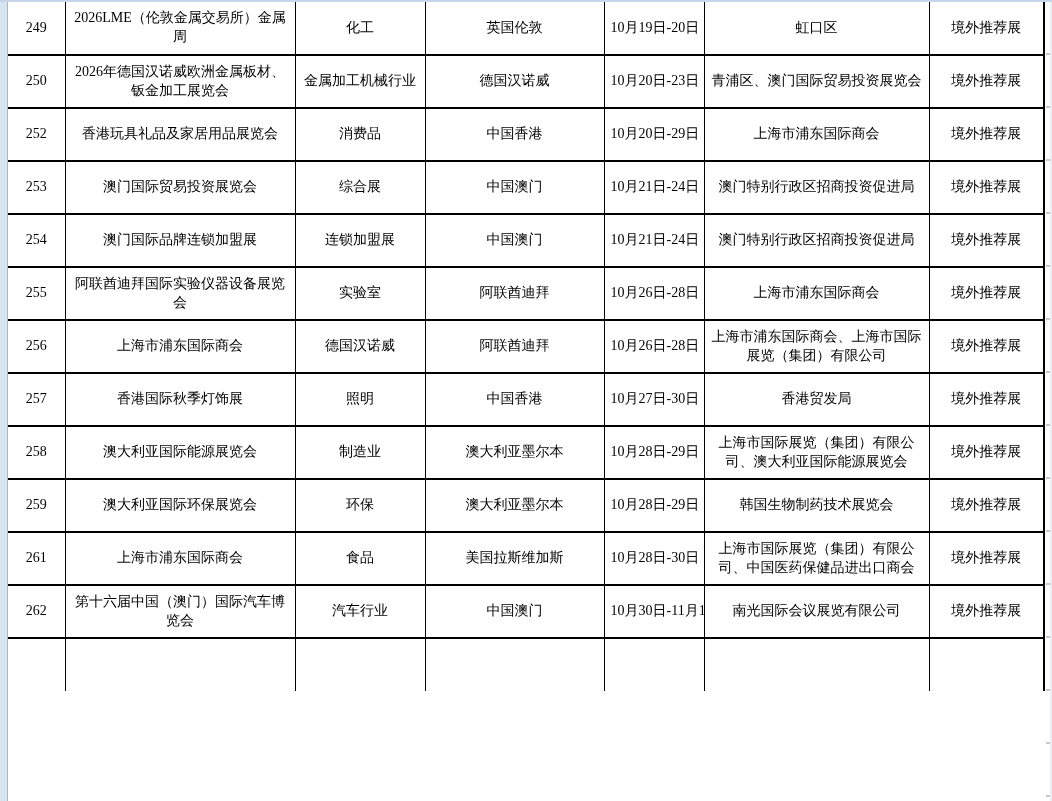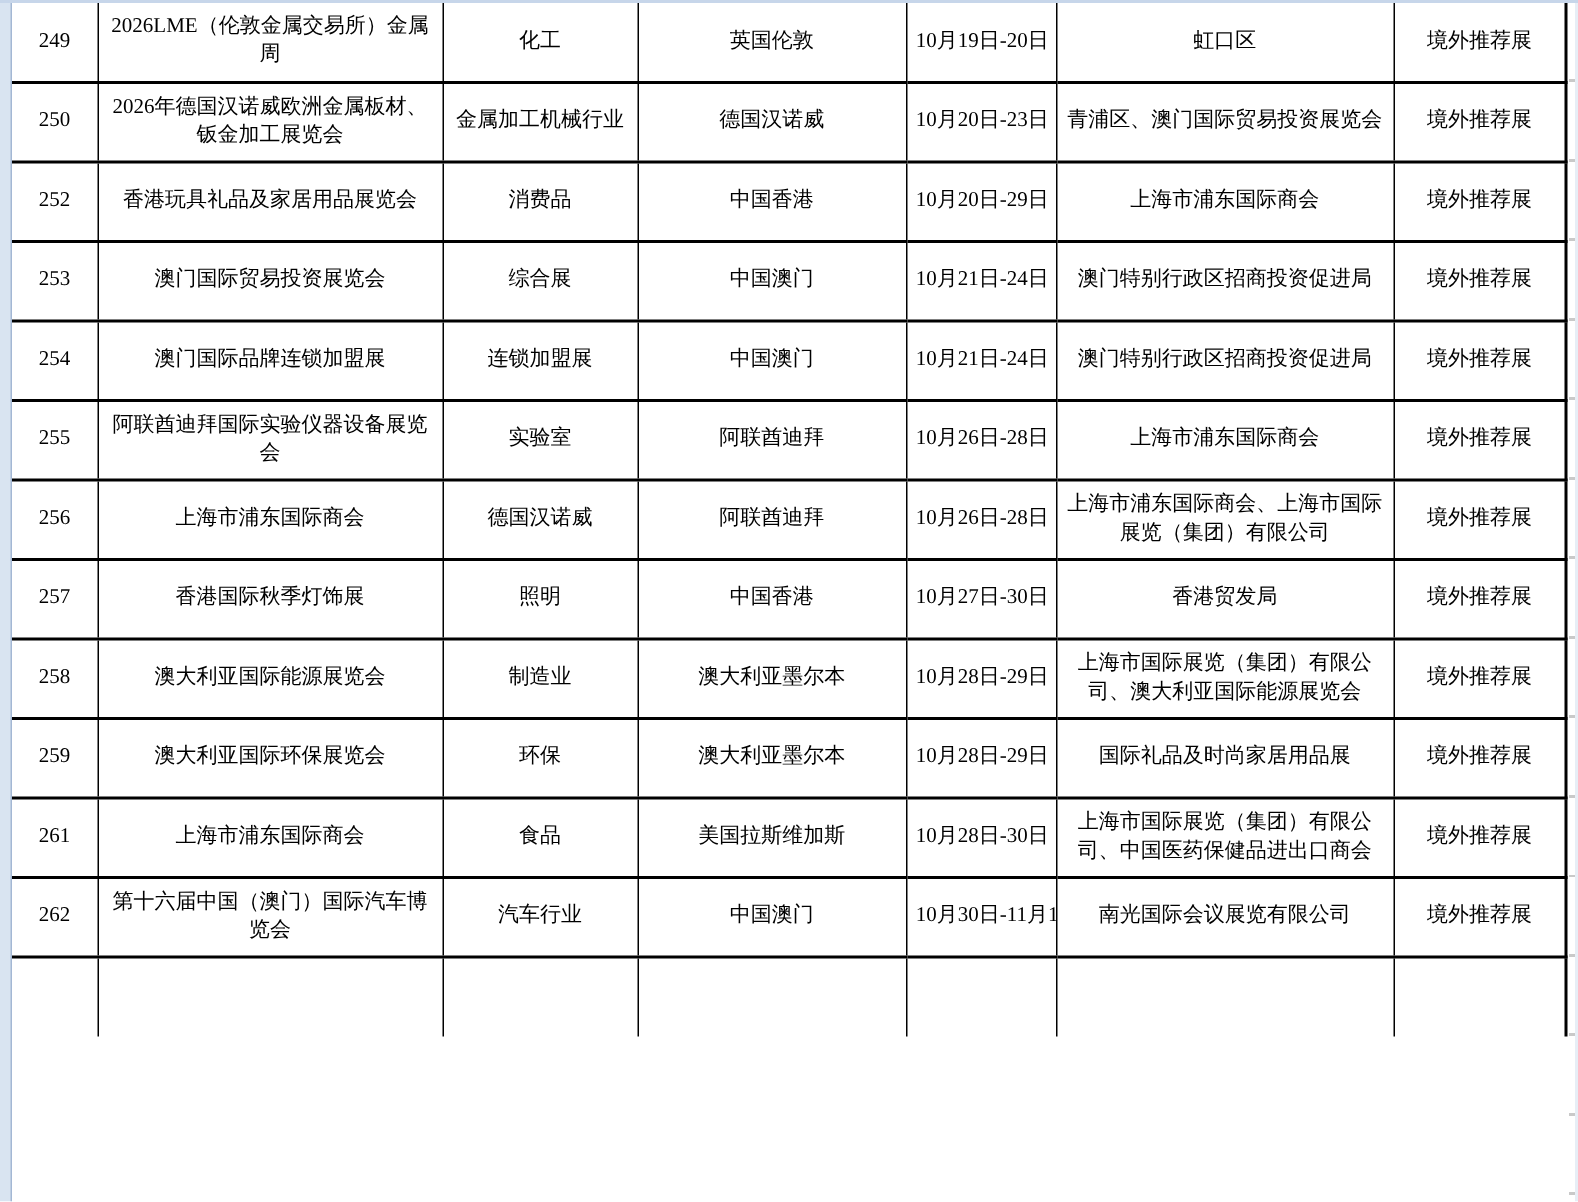--- a/index.html
+++ b/index.html
@@ -186,21 +186,21 @@
           <td class="c-date">10月28日-29日</td>
           <td class="c-org">上海市国际展览（集团）有限公司、澳大利亚国际能源展览会</td>
           <td class="c-cat">境外推荐展</td>
         </tr>
         <tr>
           <td class="c-no">259</td>
           <td class="c-name">澳大利亚国际环保展览会</td>
           <td class="c-ind">环保</td>
           <td class="c-city">澳大利亚墨尔本</td>
           <td class="c-date">10月28日-29日</td>
-          <td class="c-org">国际礼品及时尚家居用品展</td>
+          <td class="c-org">韩国生物制药技术展览会</td>
           <td class="c-cat">境外推荐展</td>
         </tr>
         <tr>
           <td class="c-no">261</td>
           <td class="c-name">上海市浦东国际商会</td>
           <td class="c-ind">食品</td>
           <td class="c-city">美国拉斯维加斯</td>
           <td class="c-date">10月28日-30日</td>
           <td class="c-org">上海市国际展览（集团）有限公司、中国医药保健品进出口商会</td>
           <td class="c-cat">境外推荐展</td>

